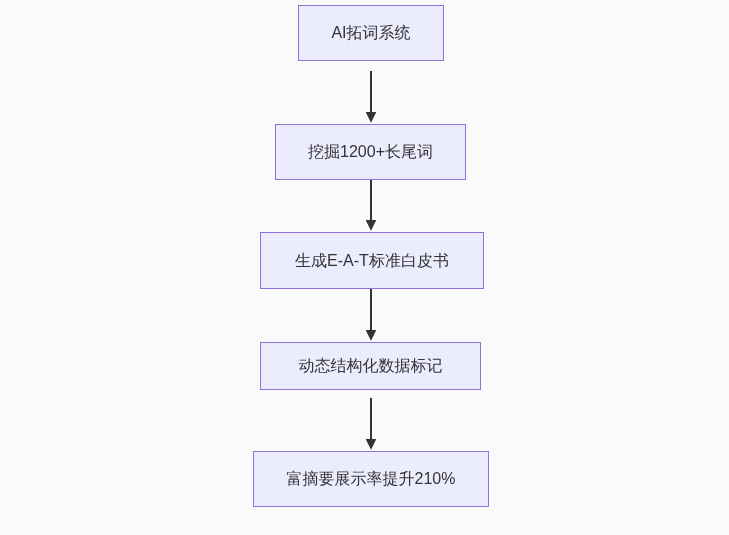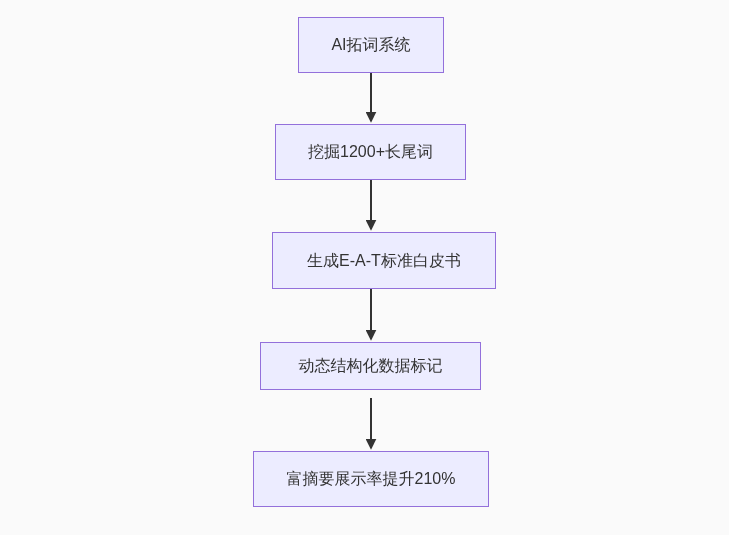--- a/index.html
+++ b/index.html
@@ -31,23 +31,23 @@
     align-items: center;
     justify-content: center;
     background: var(--node-fill);
     border: 1px solid var(--node-border);
     color: var(--text-color);
     font-size: 16px;
     line-height: 1.2;
     text-align: center;
     z-index: 2;
   }
-  .n1 { left: 298px; top: 17px;  width: 146px; height: 56px; }
+  .n1 { left: 298px; top: 5px;  width: 146px; height: 56px; }
   .n2 { left: 275px; top: 124px; width: 191px; height: 56px; }
-  .n3 { left: 272px; top: 232px; width: 224px; height: 57px; }
+  .n3 { left: 260px; top: 232px; width: 224px; height: 57px; }
   .n4 { left: 260px; top: 342px; width: 221px; height: 48px; }
   .n5 { left: 253px; top: 451px; width: 236px; height: 56px; justify-content: center; }
   .edge-line {
     stroke: var(--edge-color);
     stroke-width: 2px;
     fill: none;
   }
 </style>
 </head>
 <body>

